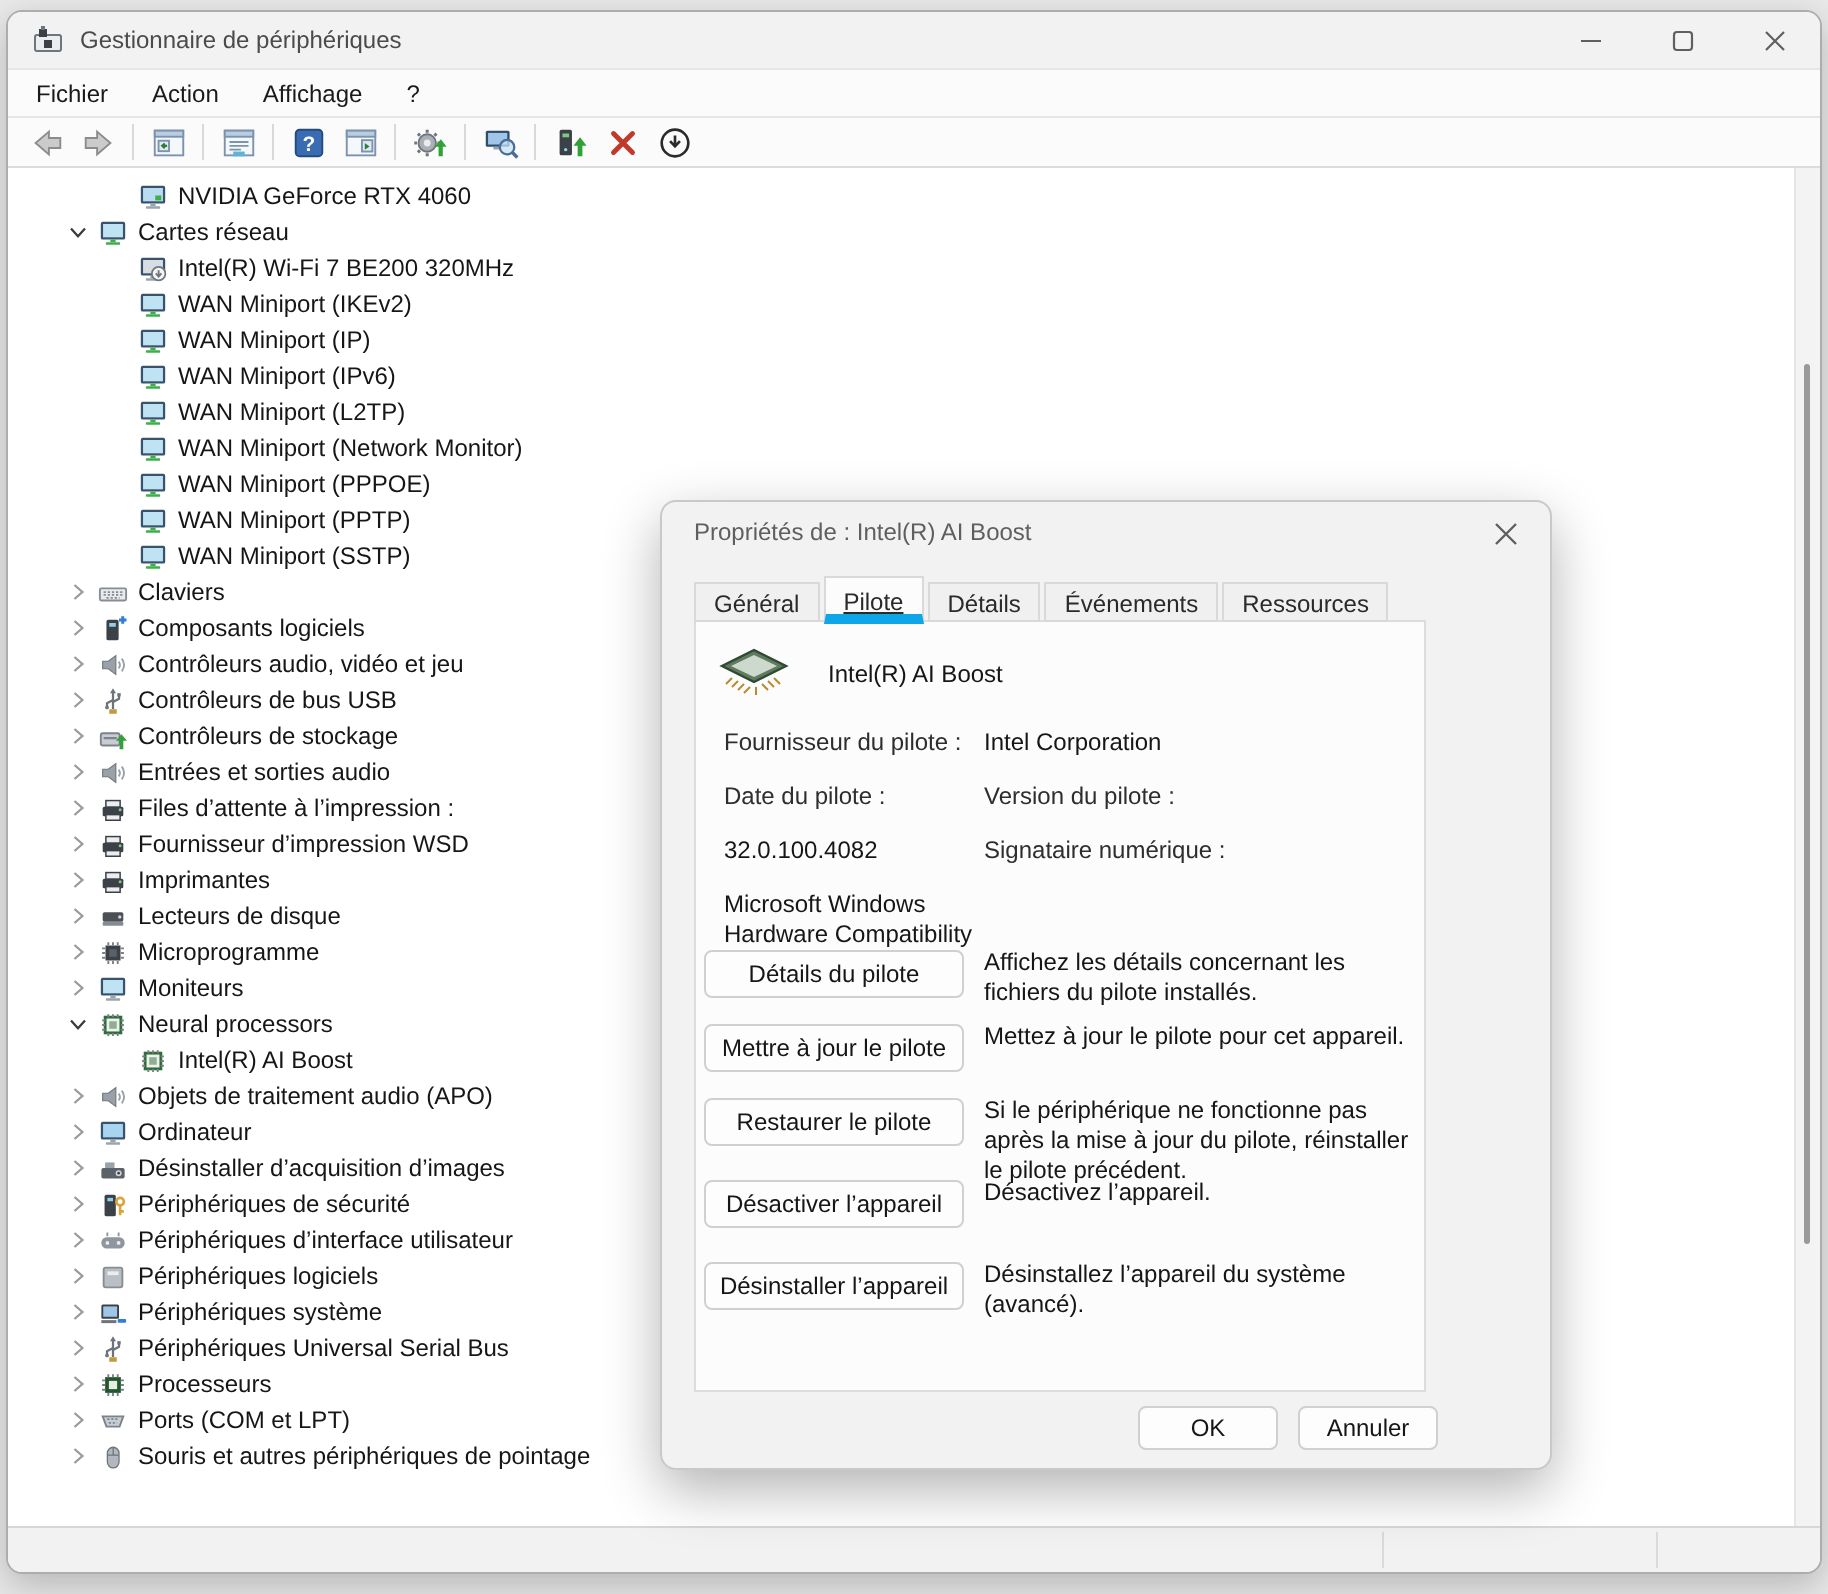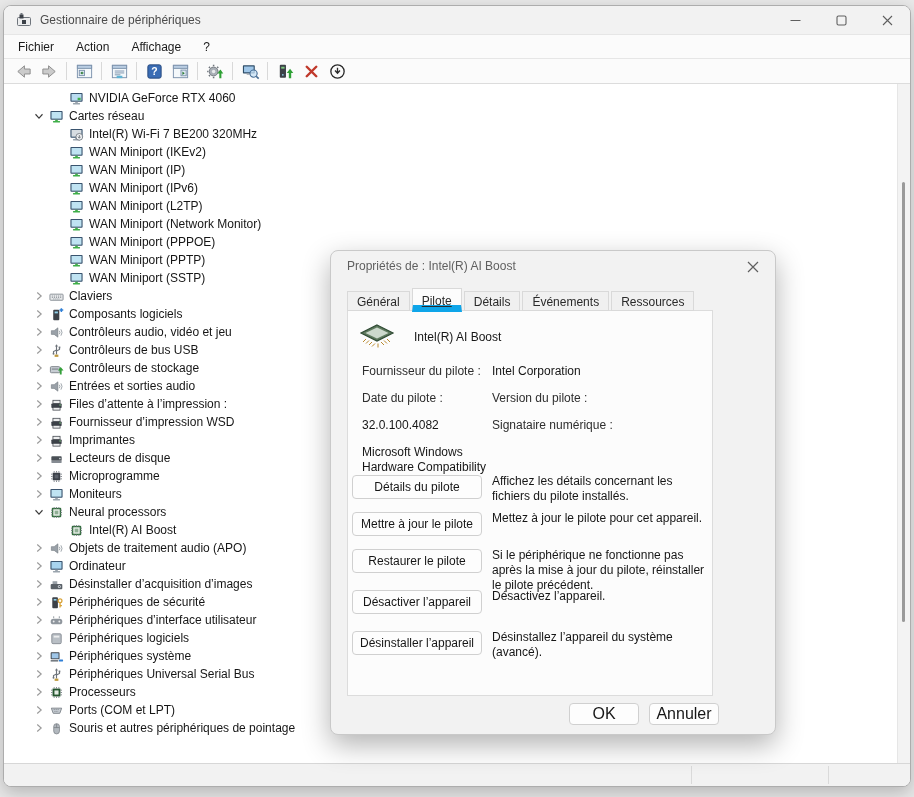--- a/index.html
+++ b/index.html
@@ -50,21 +50,21 @@
   .dialog { position:absolute; left:330px; top:250px; width:446px; height:485px;
     background:#f2f2f2; border:1px solid #c9c9c9; border-radius:8px;
     box-shadow:0 10px 28px rgba(0,0,0,.30); z-index:10; }
   .dlg-title { position:absolute; left:16px; top:8px; color:#5f5f5f; font-size:12px; }
   .dlg-close { position:absolute; right:10px; top:5px; width:24px; height:22px;
     display:flex; align-items:center; justify-content:center; }
 
   .tabs { position:absolute; left:16px; top:37px; display:flex; align-items:flex-end; z-index:3; }
   .tab { border:1px solid #d9d9d9; background:#f0f0f0; height:20px; padding:3px 9px 0;
     font-size:12px; color:#2a2a2a; margin-right:2px; }
-  .tab.active { background:#fcfcfc; height:24px; padding-top:5px; border-bottom:7px solid #0ea5e9;
+  .tab.active { background:#fcfcfc; height:24px; padding-top:5px; border-bottom:5px solid #0ea5e9;
     margin-bottom:-1px; position:relative; z-index:4;text-decoration:underline; }
 
   .tab-panel { position:absolute; left:16px; top:59px; width:366px; height:386px;
     background:#fcfcfc; border:1px solid #dcdcdc; }
 
   .dev-head { position:absolute; left:10px; top:12px; display:flex; align-items:center; }
   .dev-chip { width:38px; height:28px; display:inline-flex; }
   .dev-name { margin-left:18px; font-size:12px; color:#161616; }
 
   .fields { position:absolute; left:14px; top:53px; width:340px;
@@ -72,21 +72,21 @@
   .f-label { color:#2e2e2e; font-size:12px; line-height:15px; }
   .f-value { color:#161616; font-size:12px; line-height:15px; }
 
   .action-row { position:absolute; left:4px; width:358px; }
   .act-btn { position:absolute; left:0; width:130px; height:24px; background:#fdfdfd;
     border:1px solid #d0d0d0; border-radius:4px; font-size:12px; color:#161616;
     display:flex; align-items:center; justify-content:center; }
   .act-desc { position:absolute; left:140px; top:-1px; width:218px; font-size:12px; line-height:15px; color:#161616; }
 
   .dlg-footer-btn { position:absolute; height:22px; width:70px; background:#fdfdfd;
-    border:1px solid #d0d0d0; border-radius:4px; font-size:16px; color:#161616;
+    border:1px solid #d0d0d0; border-radius:4px; font-size:12px; color:#161616;
     display:flex; align-items:center; justify-content:center; top:452px; }
   .btn-ok { left:238px; } .btn-cancel { left:318px; }
 
   svg { display:block; }
 </style>
 </head>
 <body>
 
 <div class="app-window">
 

